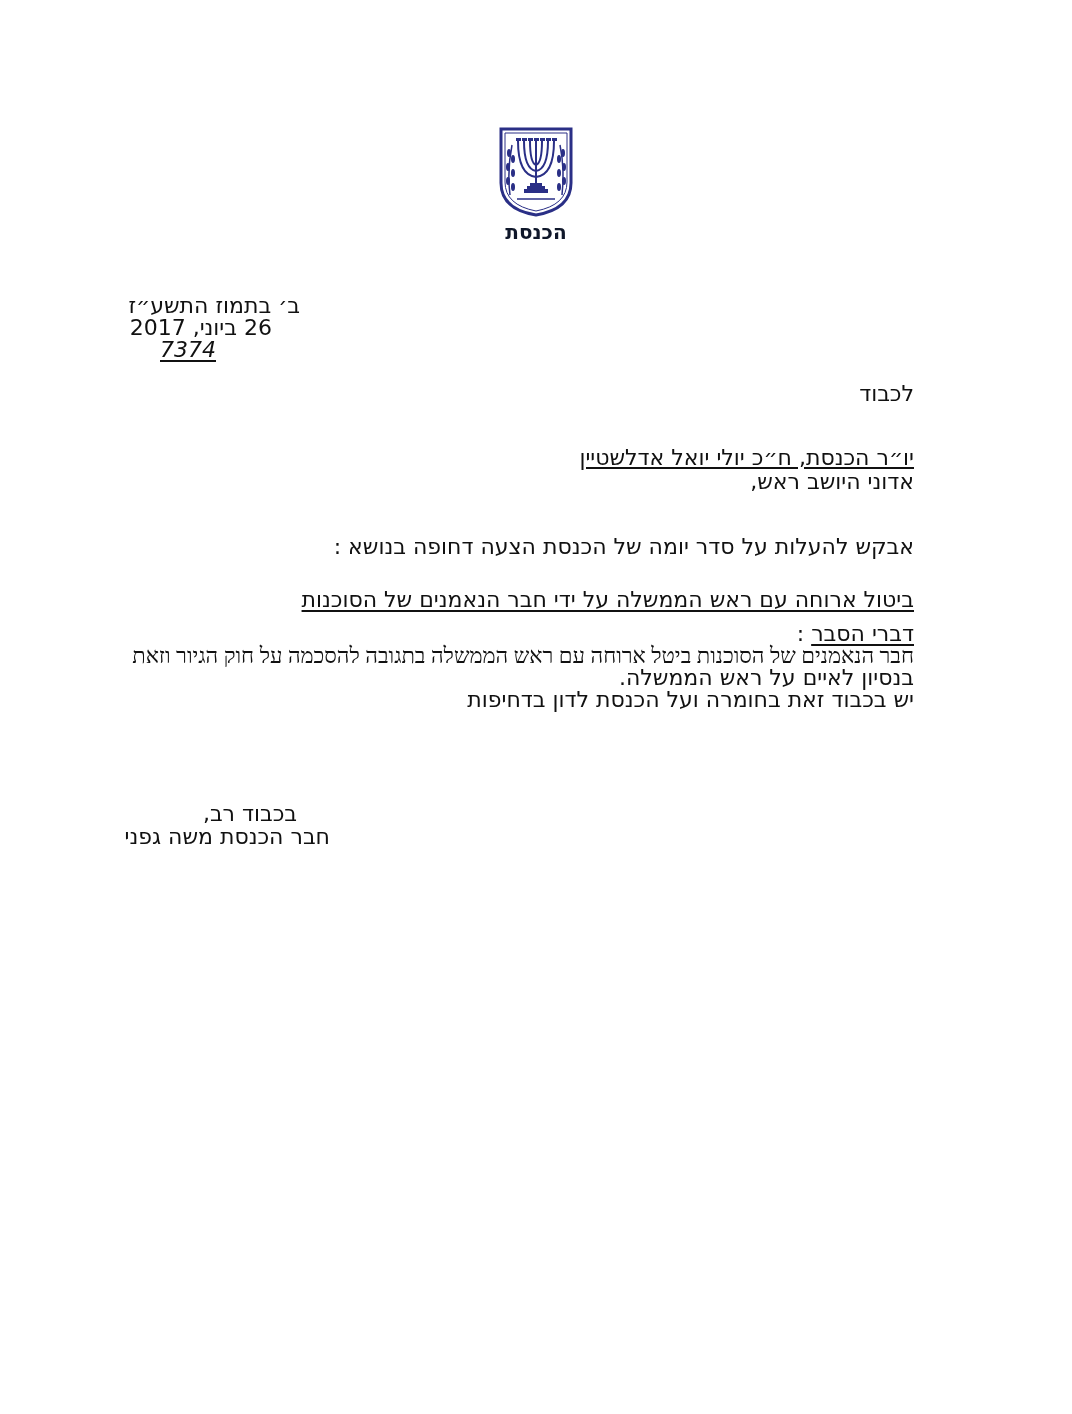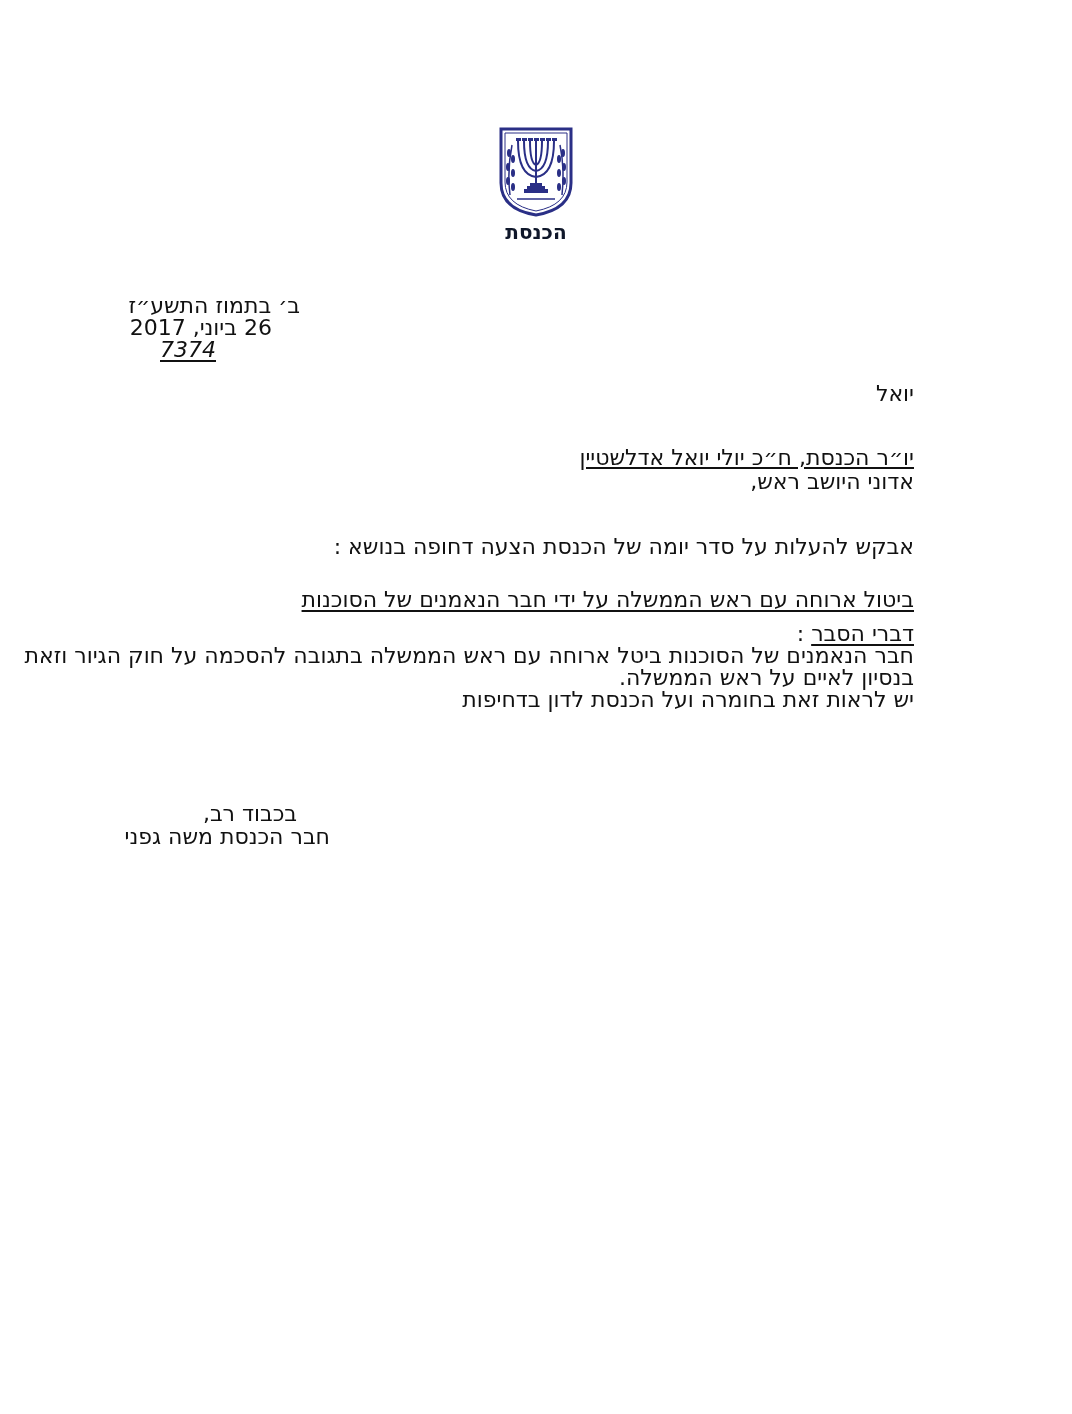--- a/index.html
+++ b/index.html
@@ -59,28 +59,28 @@
     </g>
     <path d="M20 74 H58" stroke="#2a2f86" stroke-width="1.5"></path>
   </svg>
 </div>
 <div class="emblem-title">הכנסת</div>
 
 <div class="line" style="left:160px; top:296px; width:140px; text-align:right;">ב׳ בתמוז התשע״ז</div>
 <div class="line" style="left:160px; top:318px; width:112px; text-align:left;">26 ביוני, 2017</div>
 <div class="line u" style="left:160px; top:340px; font-weight:normal; font-style:italic; direction:ltr;">7374</div>
 
-<div class="line" style="right:158px; top:384px;">יואל</div>
+<div class="line" style="right:158px; top:384px;">לכבוד</div>
 <div class="line" style="right:158px; top:448px;text-decoration:underline;">יו״ר הכנסת, ח״כ יולי יואל אדלשטיין</div>
 <div class="line" style="right:158px; top:472px;">אדוני היושב ראש,</div>
 
 <div class="line" style="right:158px; top:537px;">אבקש להעלות על סדר יומה של הכנסת הצעה דחופה בנושא :</div>
 <div class="line u" style="right:158px; top:590px;">ביטול ארוחה עם ראש הממשלה על ידי חבר הנאמנים של הסוכנות</div>
 
 <div class="line" style="right:158px; top:624px;">
   <span class="u">דברי הסבר</span><span> :</span>
 </div>
-<div class="line" style="right:158px; top:646px;">חבר הנאמנים של הסוכנות ביטל ארוחה עם ראש הממשלה בתגובה להסכמה על חוק הגיור וזאת</div>
+<div class="line" style="right:158px; top:646px;font-family:Liberation Serif, serif;">חבר הנאמנים של הסוכנות ביטל ארוחה עם ראש הממשלה בתגובה להסכמה על חוק הגיור וזאת</div>
 <div class="line" style="right:158px; top:668px;">בנסיון לאיים על ראש הממשלה.</div>
-<div class="line" style="right:158px; top:690px;">יש לראות זאת בחומרה ועל הכנסת לדון בדחיפות</div>
+<div class="line" style="right:158px; top:690px;">יש בכבוד זאת בחומרה ועל הכנסת לדון בדחיפות</div>
 
 <div class="line" style="left:170px; top:804px; width:160px; text-align:center;">בכבוד רב,</div>
 <div class="line" style="left:146px; top:827px; width:184px; text-align:left;">חבר הכנסת משה גפני</div>
 
 </body></html>

